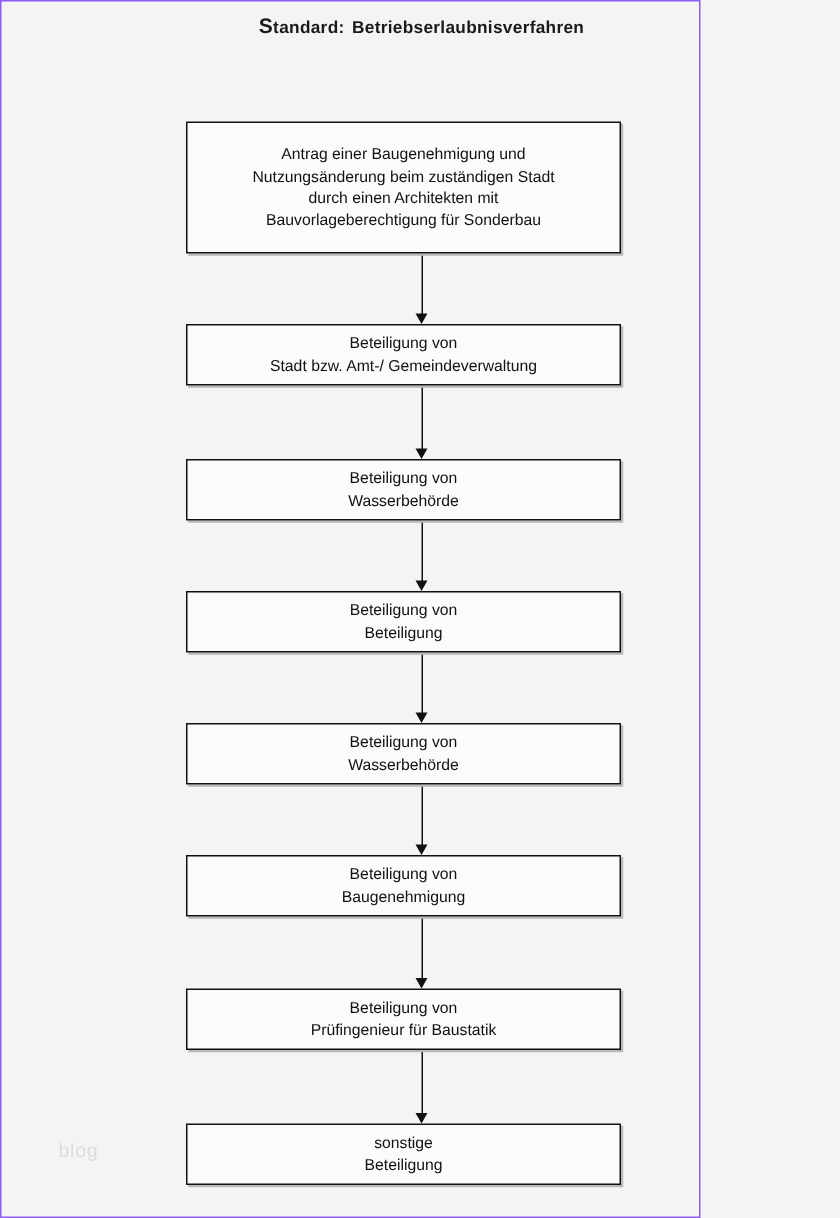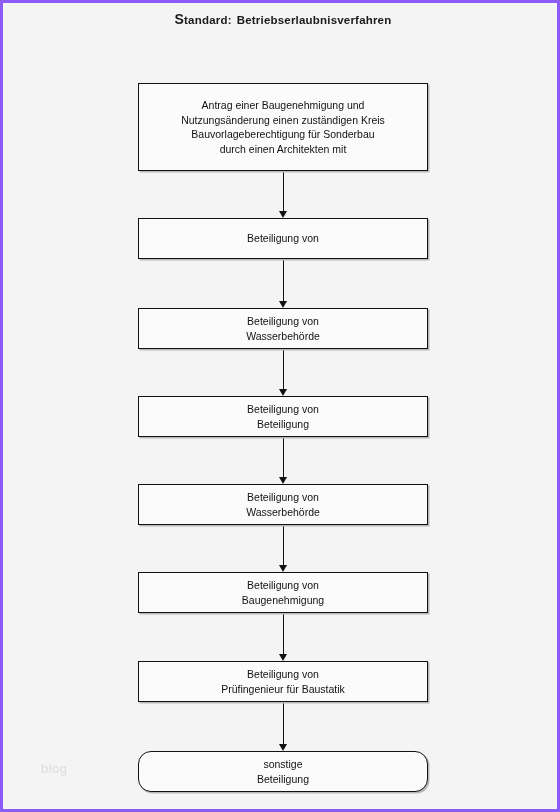--- a/index.html
+++ b/index.html
@@ -8,25 +8,25 @@
   }
   body {
     width: 560px;
     height: 812px;
     background: #f4f4f4;
     font-family: "Liberation Sans", sans-serif;
     overflow: hidden;
   }
   #page {
     position: relative;
-    width: 560px;
+    width: 467px;
     height: 812px;
     background: #f4f4f4;
     box-sizing: border-box;
-    border: 3px solid #8b5cf6;
+    border: 1px solid #8b5cf6;
   }
   #title {
     position: absolute;
     left: 0;
     top: 8px;
     width: 560px;
     text-align: center;
     font-size: 11.5px;
     font-weight: bold;
     color: #1a1a1a;
@@ -36,21 +36,21 @@
   #title .dropcap {
     font-size: 14px;
     font-weight: bold;
   }
   #title .gap {
     display: inline-block;
     width: 5px;
   }
   .node {
     position: absolute;
-    left: 135px;
+    left: 123px;
     width: 290px;
     background: #fbfbfb;
     border: 1px solid #111111;
     box-shadow: 1.5px 1.5px 0 0 #b8b8b8;
     box-sizing: border-box;
     display: flex;
     align-items: center;
     justify-content: center;
     text-align: center;
   }
@@ -127,28 +127,29 @@
         <div class="stem" style="height: 42px;"></div>
         <div class="head" style="top: 41px;"></div>
       </div>
       <div class="connector" style="left: 273.5px; top: 699px; height: 49px;">
         <div class="stem" style="height: 43px;"></div>
         <div class="head" style="top: 42px;"></div>
       </div>
       <div class="node" style="top: 80px; height: 88px;">
         <div class="lines">
           <div>Antrag einer Baugenehmigung und</div>
-          <div>Nutzungsänderung einen zuständigen Kreis</div>
+          <div>Nutzungsänderung beim zuständigen Stadt</div>
+          <div>durch einen Architekten mit</div>
           <div>Bauvorlageberechtigung für Sonderbau</div>
-          <div>durch einen Architekten mit</div>
         </div>
       </div>
       <div class="node" style="top: 215px; height: 41px;">
         <div class="lines">
           <div>Beteiligung von</div>
+          <div>Stadt bzw. Amt-/ Gemeindeverwaltung</div>
         </div>
       </div>
       <div class="node" style="top: 305px; height: 41px;">
         <div class="lines">
           <div>Beteiligung von</div>
           <div>Wasserbehörde</div>
         </div>
       </div>
       <div class="node" style="top: 393px; height: 41px;">
         <div class="lines">
@@ -167,21 +168,21 @@
           <div>Beteiligung von</div>
           <div>Baugenehmigung</div>
         </div>
       </div>
       <div class="node" style="top: 658px; height: 41px;">
         <div class="lines">
           <div>Beteiligung von</div>
           <div>Prüfingenieur für Baustatik</div>
         </div>
       </div>
-      <div class="node" style="top: 748px; height: 41px; border-radius: 13px;">
+      <div class="node" style="top: 748px; height: 41px;">
         <div class="lines">
           <div>sonstige</div>
           <div>Beteiligung</div>
         </div>
       </div>
     </div>
 
   <div id="watermark">blog</div>
 
 </div>

